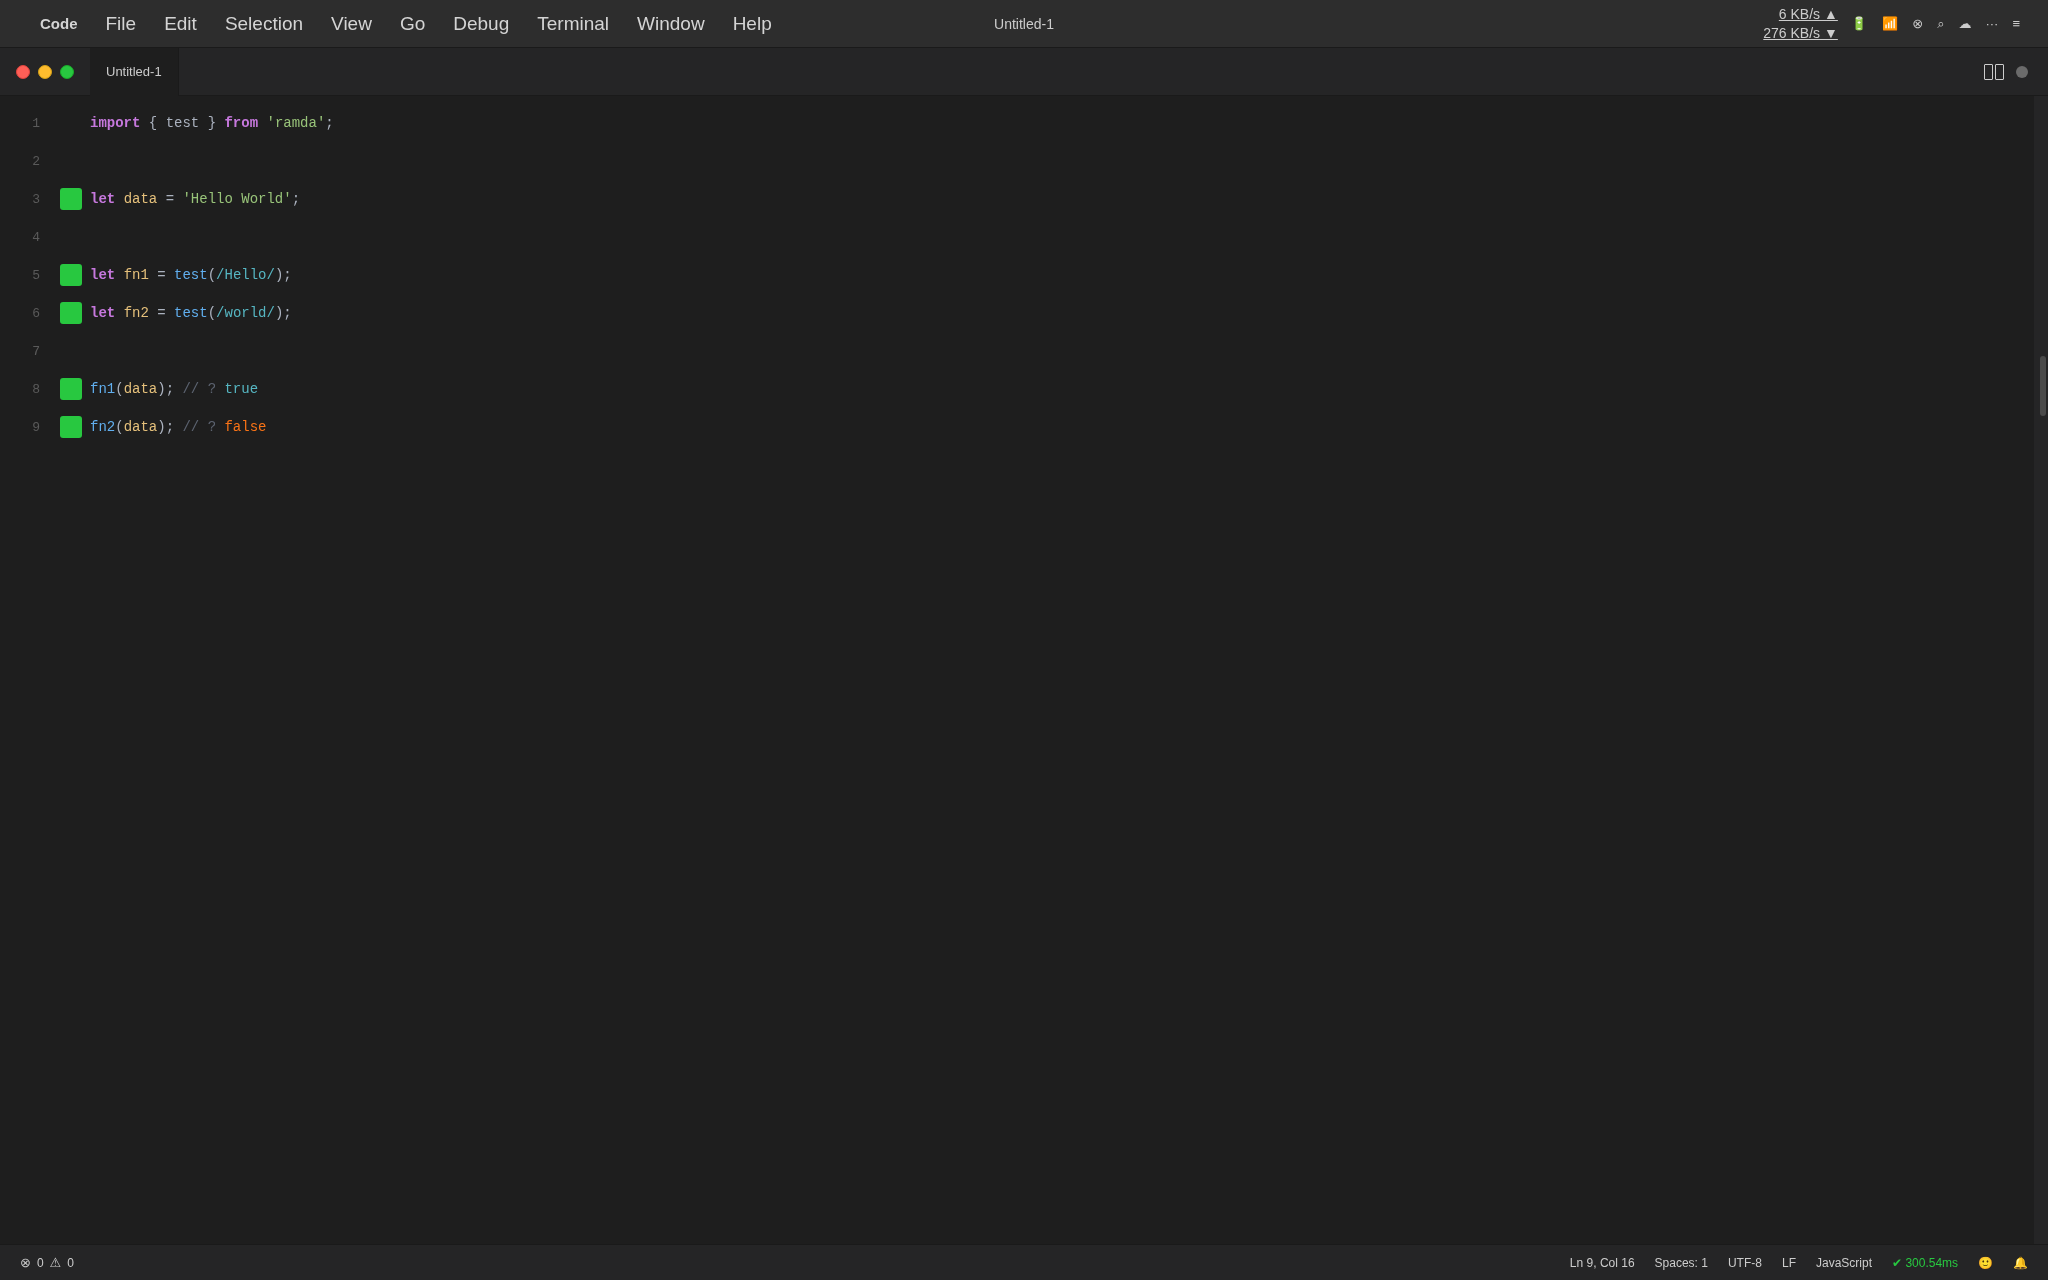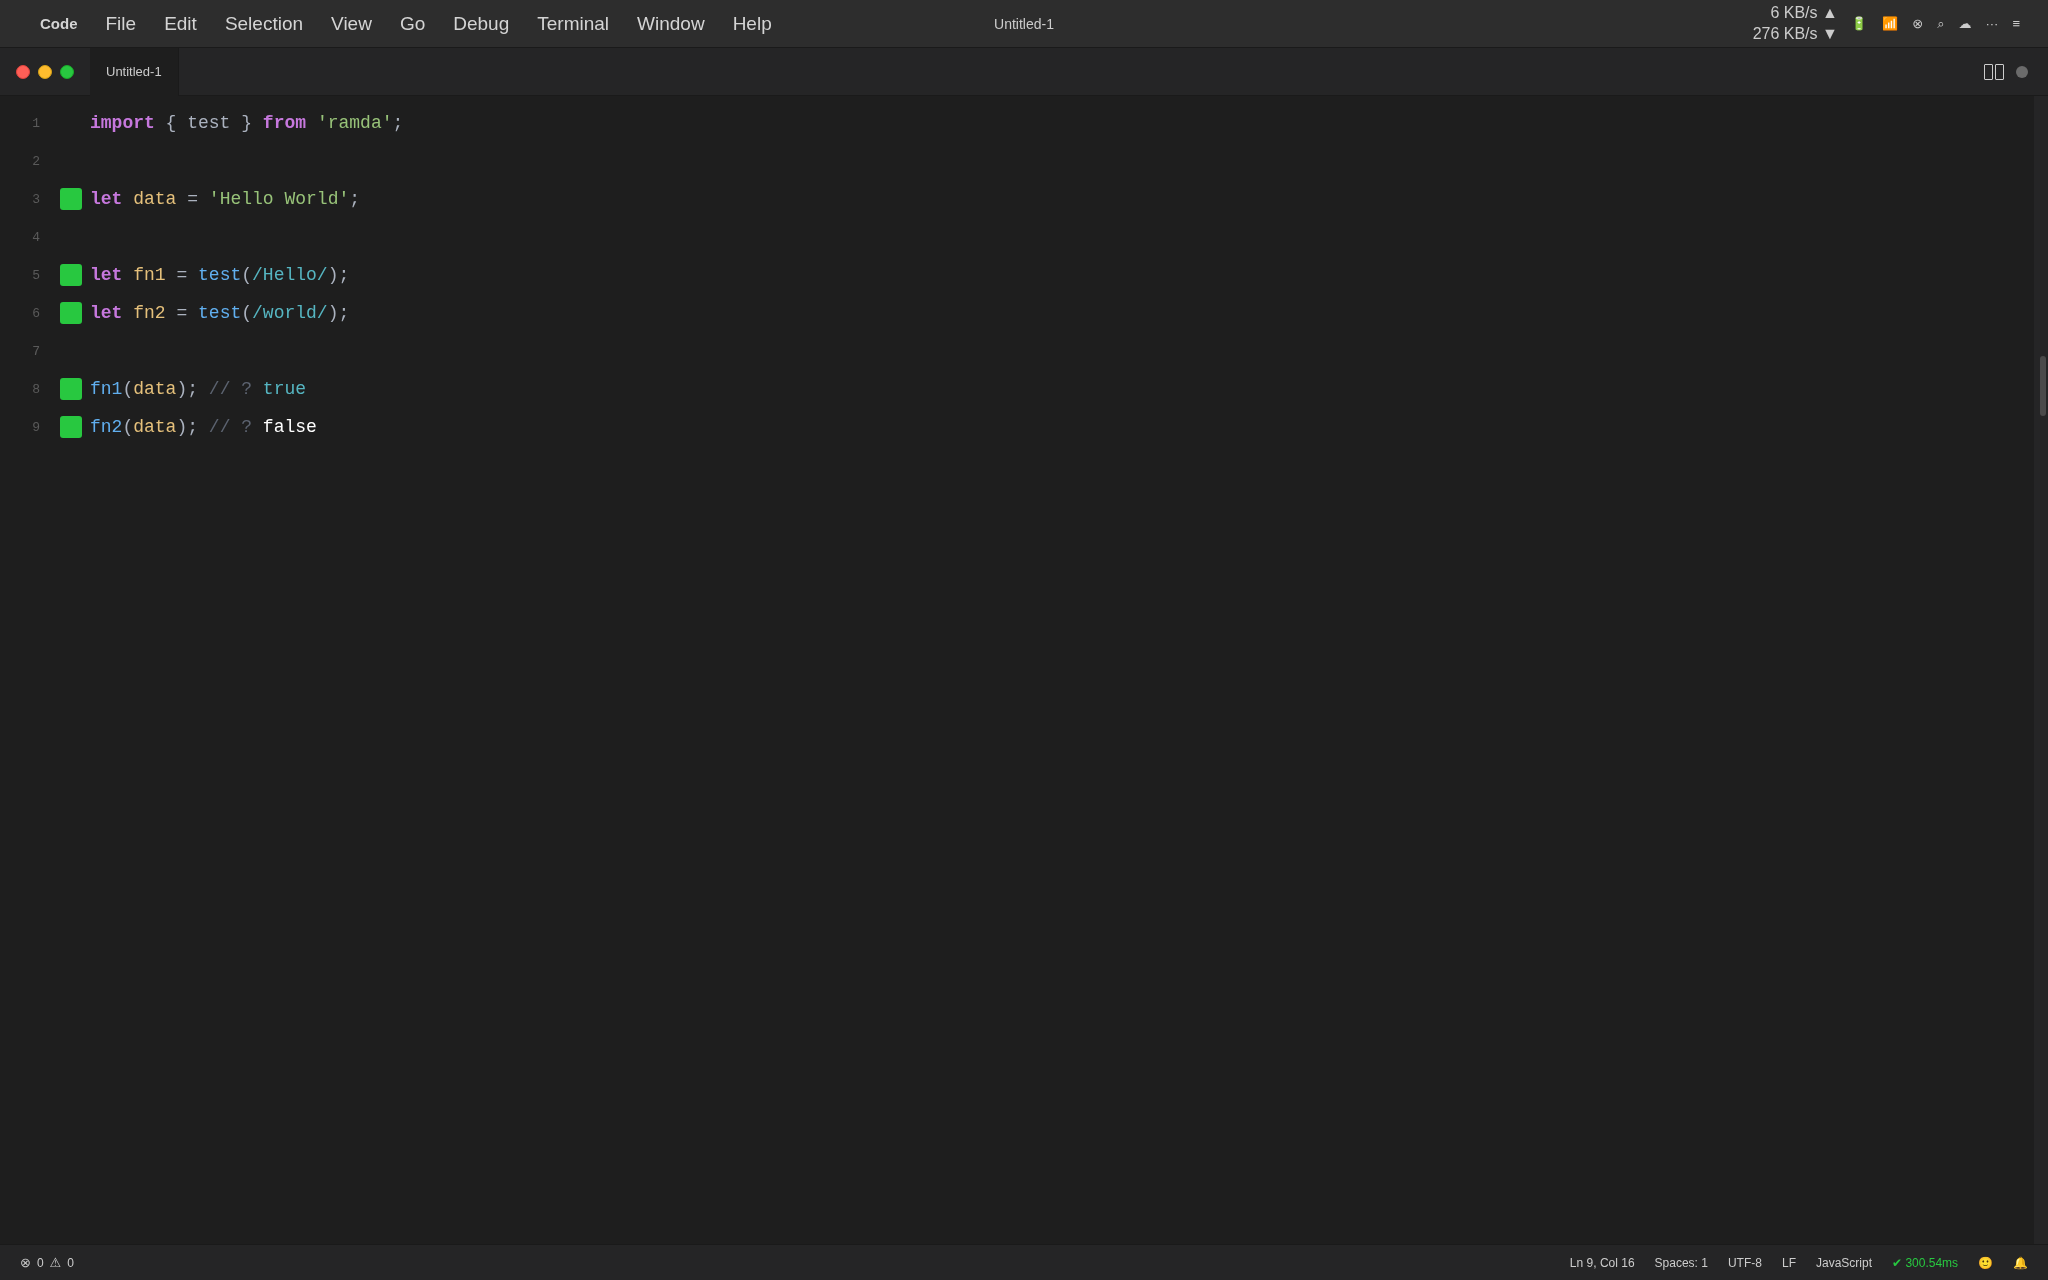--- a/index.html
+++ b/index.html
@@ -58,24 +58,25 @@
       display: flex;
       align-items: center;
       gap: 14px;
       margin-left: auto;
       font-size: 13px;
       color: #cccccc;
       font-family: -apple-system, BlinkMacSystemFont, sans-serif;
     }
 
     .network-speed {
-      font-size: 16px;
+      font-size: 14px;
       text-align: right;
       line-height: 1.3;
       color: #cccccc;
+      text-decoration: underline;
     }
 
     
     .traffic-lights {
       display: flex;
       align-items: center;
       gap: 8px;
       padding: 12px 16px;
       flex-shrink: 0;
     }
@@ -214,21 +215,21 @@
       margin-right: 8px;
     }
 
     .breakpoint-placeholder {
       width: 22px;
       flex-shrink: 0;
       margin-right: 8px;
     }
 
     .code-text {
-      font-size: 18px;
+      font-size: 14px;
       font-family: 'Menlo', 'Monaco', 'Courier New', monospace;
       white-space: pre;
     }
 
     
     .status-bar {
       background: #252526;
       height: 36px;
       display: flex;
       align-items: center;
@@ -368,21 +369,21 @@
           <span class="code-text"></span>
         </div>
         <div class="code-line">
           <div class="line-gutter">8</div>
           <div class="breakpoint"></div>
           <span class="code-text"><span style="color: rgb(97, 175, 239);">fn1</span><span style="color: rgb(171, 178, 191);">(</span><span style="color: rgb(229, 192, 123);">data</span><span style="color: rgb(171, 178, 191);">); </span><span style="color: rgb(92, 99, 112);">// ? </span><span style="color: rgb(86, 182, 194);">true</span></span>
         </div>
         <div class="code-line">
           <div class="line-gutter">9</div>
           <div class="breakpoint"></div>
-          <span class="code-text"><span style="color: rgb(97, 175, 239);">fn2</span><span style="color: rgb(171, 178, 191);">(</span><span style="color: rgb(229, 192, 123);">data</span><span style="color: rgb(171, 178, 191);">); </span><span style="color: rgb(92, 99, 112);">// ? </span><span style="color: #ffffff;">false</span></span>
+          <span class="code-text"><span style="color: rgb(97, 175, 239);">fn2</span><span style="color: rgb(171, 178, 191);">(</span><span style="color: rgb(229, 192, 123);">data</span><span style="color: rgb(171, 178, 191);">); </span><span style="color: rgb(92, 99, 112);">// ? </span><span style="color: #f97316;">false</span></span>
         </div>
       </div>
   </div>
   <div class="scrollbar-track">
     <div class="scrollbar-thumb"></div>
   </div>
 </div>
 
 <div class="status-bar">
   <div class="status-left">

